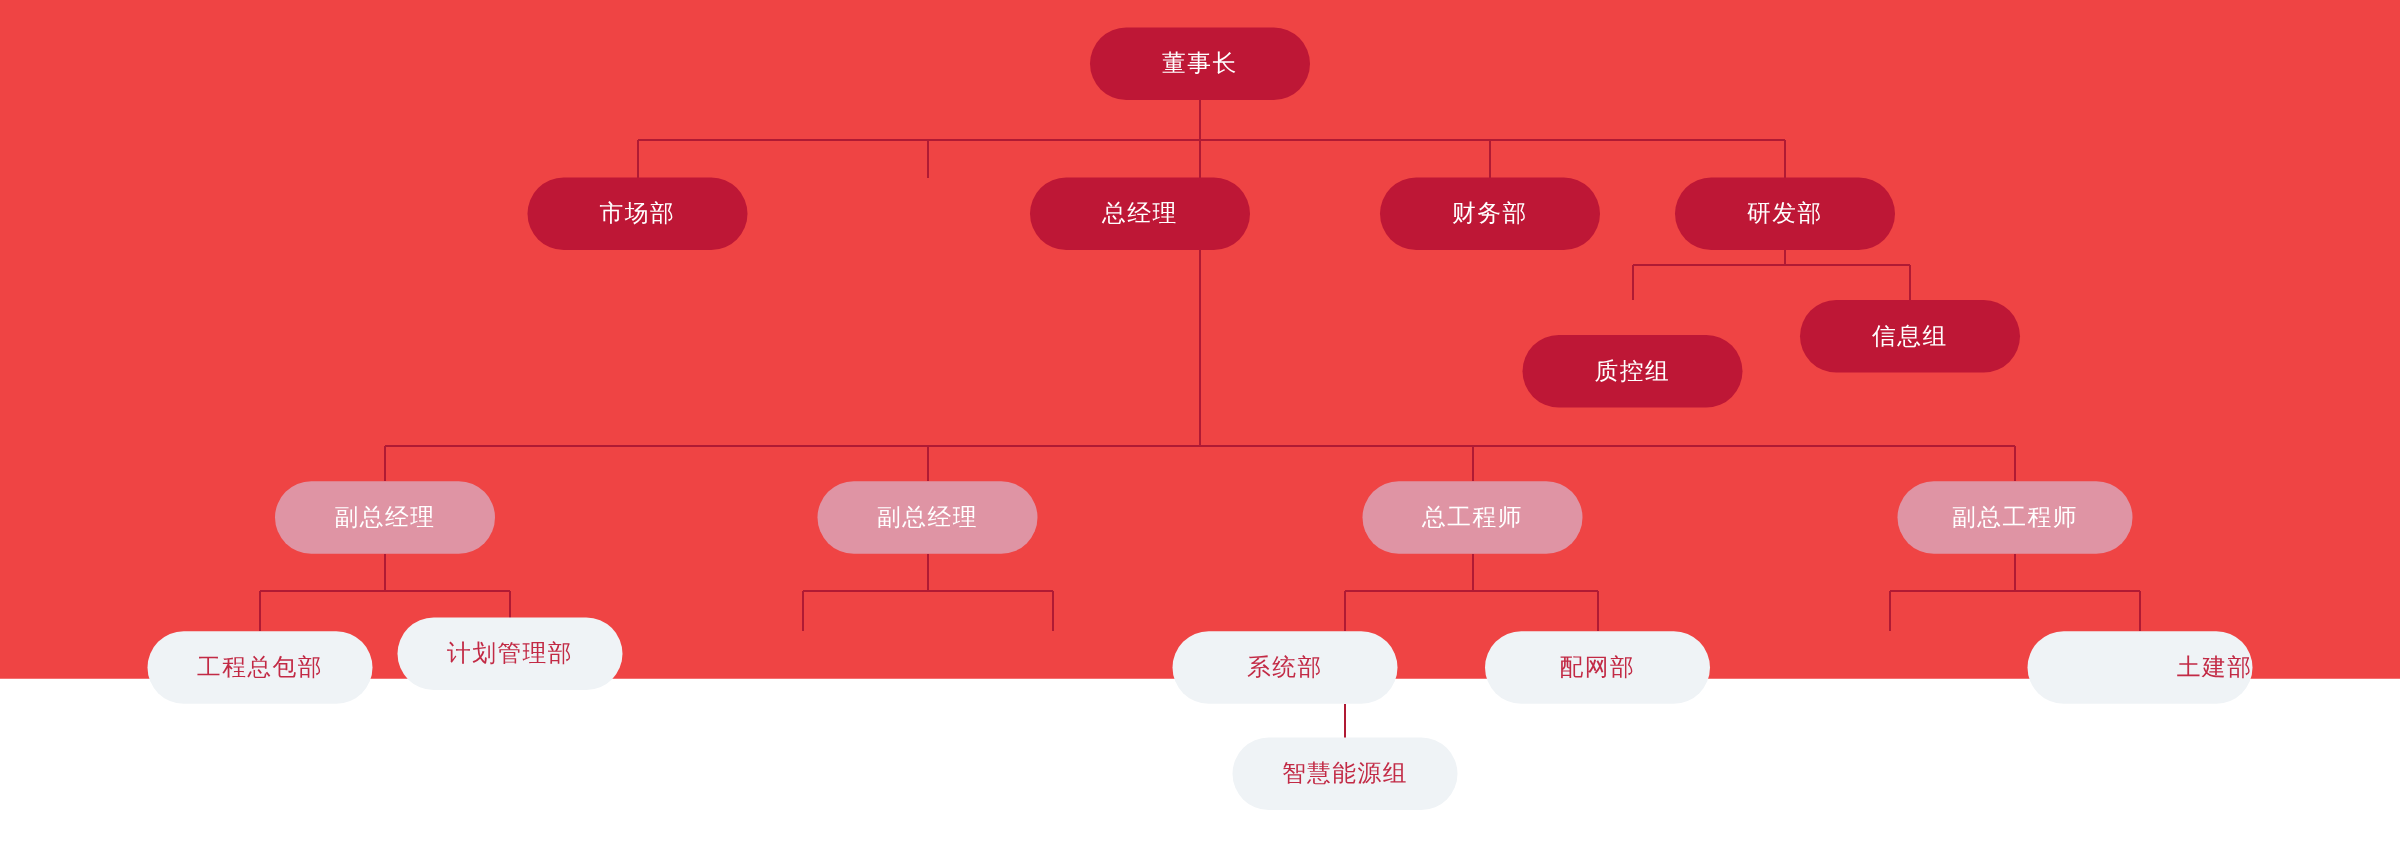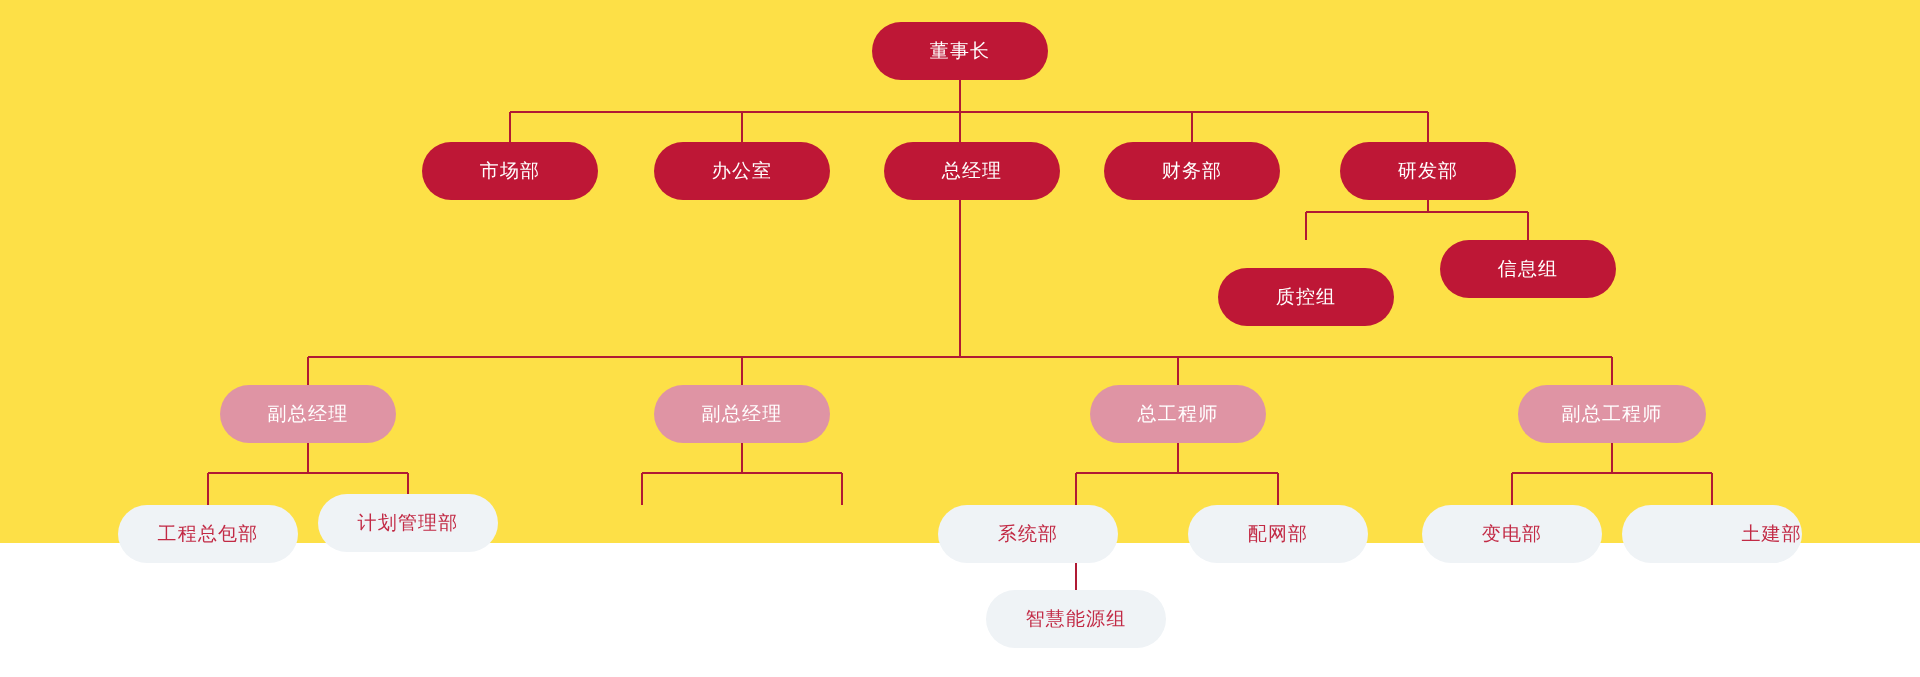--- a/index.html
+++ b/index.html
@@ -11,21 +11,21 @@
   body {
     font-family: "Liberation Sans", "DejaVu Sans", sans-serif;
     width: 1920px;
     height: 677px;
     overflow: hidden;
   }
   #chart-root {
     position: relative;
     width: 1920px;
     height: 543px;
-    background: #fde047;
+    background: #ef4444;
   }
   svg.connectors {
     position: absolute;
     left: 0;
     top: 0;
     width: 1920px;
     height: 677px;
     pointer-events: none;
   }
   .node {
@@ -105,24 +105,21 @@
     </g>
   </svg>
 
   <div class="node level-primary" style="left:872px; top:22px; width:176px; height:58px;">
     <span>董事长</span>
   </div>
 
   <div class="node level-primary" style="left:422px; top:142px; width:176px; height:58px;">
     <span>市场部</span>
   </div>
-  <div class="node level-primary" style="left:654px; top:142px; width:176px; height:58px;">
-    <span>办公室</span>
-  </div>
-  <div class="node level-primary" style="left:884px; top:142px; width:176px; height:58px;">
+  <div class="node level-primary" style="left:824px; top:142px; width:176px; height:58px;">
     <span>总经理</span>
   </div>
   <div class="node level-primary" style="left:1104px; top:142px; width:176px; height:58px;">
     <span>财务部</span>
   </div>
   <div class="node level-primary" style="left:1340px; top:142px; width:176px; height:58px;">
     <span>研发部</span>
   </div>
 
   <div class="node level-primary" style="left:1218px; top:240px; width:176px; height:58px;margin-top:28px;">
@@ -150,23 +147,20 @@
   </div>
   <div class="node level-tertiary" style="left:318px; top:494px; width:180px; height:58px;text-align:center;">
     <span>计划管理部</span>
   </div>
   <div class="node level-tertiary" style="left:938px; top:505px; width:180px; height:58px;">
     <span>系统部</span>
   </div>
   <div class="node level-tertiary" style="left:1188px; top:505px; width:180px; height:58px;">
     <span>配网部</span>
   </div>
-  <div class="node level-tertiary" style="left:1422px; top:505px; width:180px; height:58px;">
-    <span>变电部</span>
-  </div>
   <div class="node level-tertiary" style="left:1622px; top:505px; width:180px; height:58px;justify-content:flex-end;">
     <span>土建部</span>
   </div>
 
   <div class="node level-tertiary" style="left:986px; top:590px; width:180px; height:58px;">
     <span>智慧能源组</span>
   </div>
 
 </div>
 

